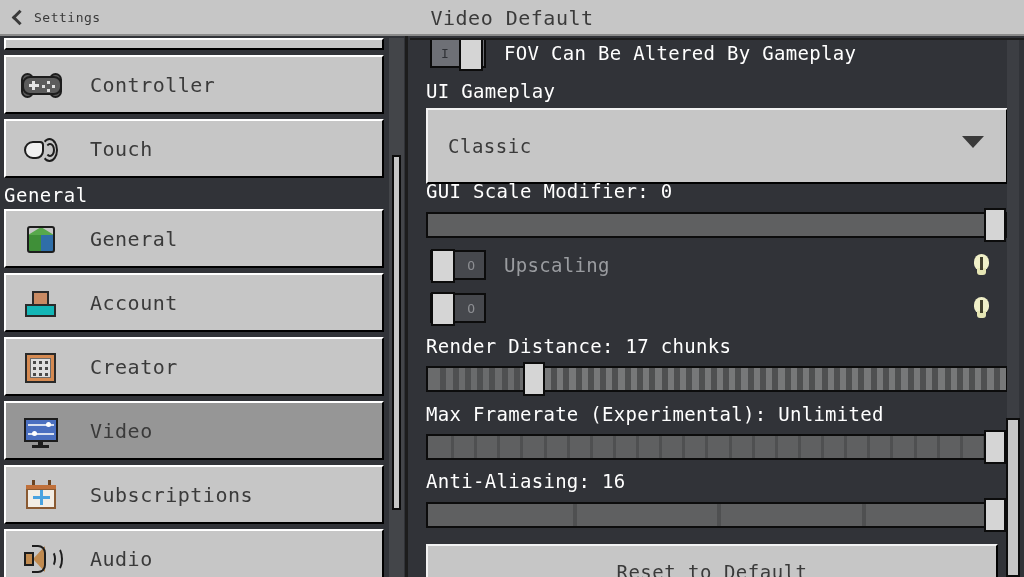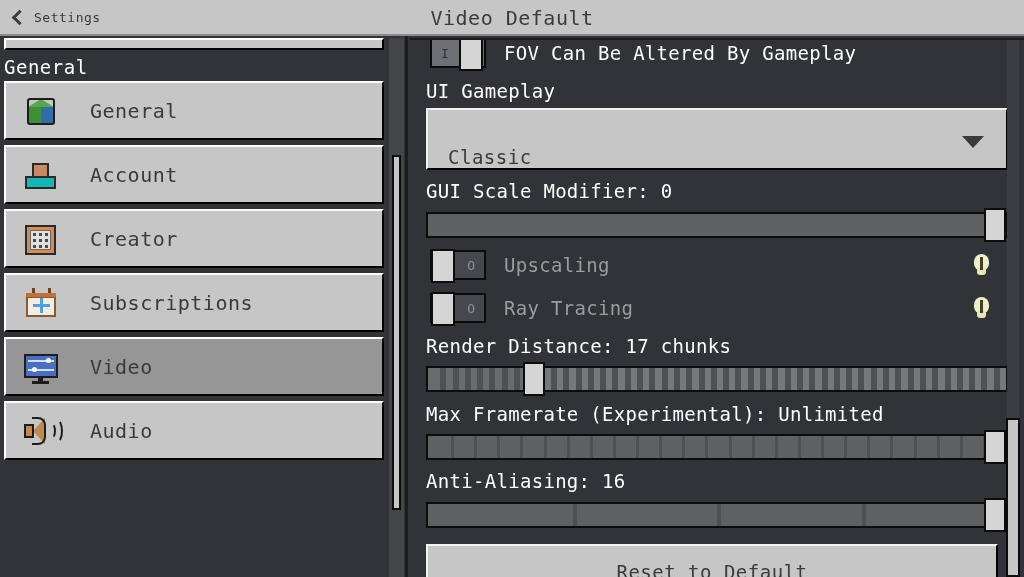--- a/index.html
+++ b/index.html
@@ -225,27 +225,27 @@
     line-height: 14px;
   }
   .toggle.on .tmark { left: 9px; }
   .toggle.off .tmark { right: 9px; }
   .toggle.on .tmark { color: #2f3136; }
   .toggle.on { background: #6e7076; }
 
   
   .dropdown {
     position: relative;
-    height: 62px;
+    height: 76px;
     background: #c6c6c6;
     border: 2px solid #000;
     border-top-color: #f2f2f2;
     border-left-color: #f2f2f2;
     display: flex;
-    align-items: flex-end;
+    align-items: center;
     cursor: pointer;
   }
   .dd-value { font-size: 19px; color: #3a3a3a; margin-left: 20px; letter-spacing: 0.5px; }
   .dd-arrow {
     position: absolute;
     right: 22px; top: 26px;
     width: 0; height: 0;
     border-left: 11px solid transparent;
     border-right: 11px solid transparent;
     border-top: 12px solid #3a3a3a;
@@ -342,21 +342,43 @@
       <span class="back-label">Settings</span>
     </div>
     <div class="header-title">Video Default</div>
   </div>
 
   <div class="sidebar">
     <div class="side-list">
 
       <div class="nav-item partial"></div>
 
-
+      <div class="nav-item">
+        <span class="nav-icon">
+          <i class="ic ctrl-l"></i>
+            <i class="ic ctrl-r"></i>
+            <i class="ic ctrl-body"></i>
+          <i class="ic ctrl-dpadh"></i>
+            <i class="ic ctrl-dpadv"></i>
+          <i class="ic ctrl-dot" style="left:27px;top:16px;"></i>
+          <i class="ic ctrl-dot" style="left:32px;top:20px;"></i>
+          <i class="ic ctrl-dot" style="left:27px;top:24px;"></i>
+          <i class="ic ctrl-dot" style="left:22px;top:20px;"></i>
+        </span>
+        <span class="nav-label">Controller</span>
+      </div>
+
+      <div class="nav-item">
+        <span class="nav-icon">
+          <i class="ic touch-palm"></i>
+            <i class="ic touch-arcA"></i>
+            <i class="ic touch-arcB"></i>
+        </span>
+        <span class="nav-label">Touch</span>
+      </div>
 
       <div class="section-label">General</div>
 
       <div class="nav-item">
         <span class="nav-icon">
           <i class="ic cube-t"></i>
             <i class="ic cube-l"></i>
             <i class="ic cube-r"></i>
             <i class="ic cube-out"></i>
         </span>
@@ -381,47 +403,47 @@
           <i class="ic cre-dot" style="left:13px;top:20px;"></i>
           <i class="ic cre-dot" style="left:19px;top:20px;"></i>
           <i class="ic cre-dot" style="left:25px;top:20px;"></i>
           <i class="ic cre-dot" style="left:13px;top:26px;"></i>
           <i class="ic cre-dot" style="left:19px;top:26px;"></i>
           <i class="ic cre-dot" style="left:25px;top:26px;"></i>
         </span>
         <span class="nav-label">Creator</span>
       </div>
 
-      <div class="nav-item">
-        <span class="nav-icon">
-          <i class="ic sub-pin" style="left:12px;"></i>
-          <i class="ic sub-pin" style="left:28px;"></i>
-          <i class="ic sub-body"></i>
-            <i class="ic sub-bar"></i>
-          <i class="ic sub-ph"></i>
-            <i class="ic sub-pv"></i>
-        </span>
-        <span class="nav-label">Subscriptions</span>
-      </div>
-
       <div class="nav-item selected">
         <span class="nav-icon">
           <i class="ic mon-body"></i>
           <i class="ic mon-line" style="left:8px;top:13px;width:26px;"></i>
           <i class="ic mon-line" style="left:8px;top:22px;width:26px;"></i>
           <i class="ic mon-knob" style="left:26px;top:11px;"></i>
           <i class="ic mon-knob" style="left:12px;top:20px;"></i>
           <i class="ic mon-stand"></i>
             <i class="ic mon-base"></i>
         </span>
         <span class="nav-label">Video</span>
       </div>
 
       <div class="nav-item">
         <span class="nav-icon">
+          <i class="ic sub-pin" style="left:12px;"></i>
+          <i class="ic sub-pin" style="left:28px;"></i>
+          <i class="ic sub-body"></i>
+            <i class="ic sub-bar"></i>
+          <i class="ic sub-ph"></i>
+            <i class="ic sub-pv"></i>
+        </span>
+        <span class="nav-label">Subscriptions</span>
+      </div>
+
+      <div class="nav-item">
+        <span class="nav-icon">
           <i class="ic aud-cone"></i>
             <i class="ic aud-body"></i>
             <i class="ic aud-coneo"></i>
           <i class="ic aud-wave" style="left:27px;top:12px;width:9px;height:16px;"></i>
           <i class="ic aud-wave" style="left:31px;top:8px;width:12px;height:24px;"></i>
         </span>
         <span class="nav-label">Audio</span>
       </div>
 
     </div>
@@ -473,21 +495,20 @@
           <i class="base"></i>
           <i class="bar"></i>
       </span>
     </div>
 
     <div class="row" style="top:251px;height:34px;display:flex;align-items:center;padding:0 20px;">
       <div class="toggle off">
         <span class="tmark">O</span>
         <span class="tk"></span>
       </div>
-      <span class="opt-label" style="margin-left:18px;color:#9a9ca0;">Ray Tracing</span>
       <span class="info-icon" style="right:34px;top:6px;">
         <i class="bulb"></i>
           <i class="base"></i>
           <i class="bar"></i>
       </span>
     </div>
 
     <div class="row" style="top:295px;padding:0 16px;">
       <span class="opt-label">Render Distance: 17 chunks</span>
     </div>

